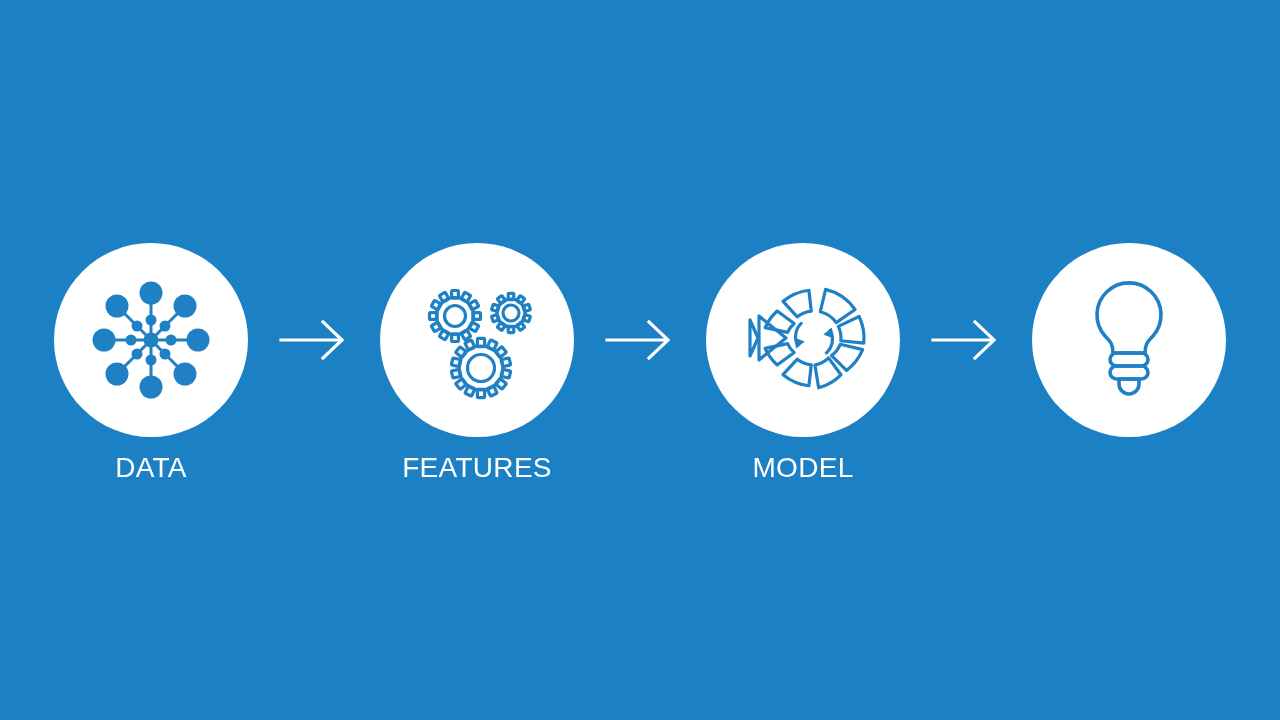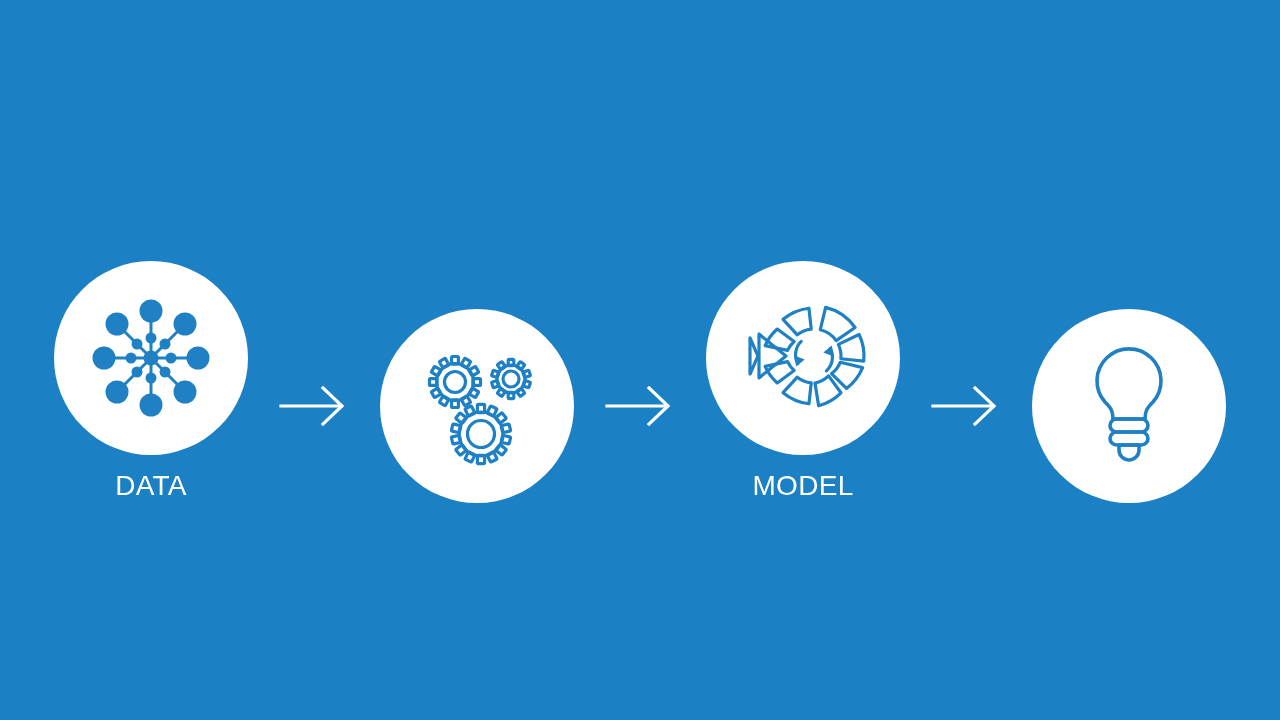--- a/index.html
+++ b/index.html
@@ -19,21 +19,21 @@
     background: #1b80c4;
   }
   .flow {
     position: absolute;
     left: 0;
     top: 243px;
     width: 1280px;
     height: 260px;
     display: flex;
     flex-direction: row;
-    align-items: flex-end;
+    align-items: flex-start;
     justify-content: center;
   }
   .step {
     width: 196px;
     display: flex;
     flex-direction: column;
     align-items: center;
   }
   .disc {
     width: 194px;
@@ -190,20 +190,21 @@
                 <rect x="-3.6" y="-29.6" width="7.2" height="8.2" rx="1" transform="rotate(231.4)"></rect>
                 <rect x="-3.6" y="-29.6" width="7.2" height="8.2" rx="1" transform="rotate(257.1)"></rect>
                 <rect x="-3.6" y="-29.6" width="7.2" height="8.2" rx="1" transform="rotate(282.8)"></rect>
                 <rect x="-3.6" y="-29.6" width="7.2" height="8.2" rx="1" transform="rotate(308.5)"></rect>
                 <rect x="-3.6" y="-29.6" width="7.2" height="8.2" rx="1" transform="rotate(334.2)"></rect>
               </g>
             </g>
           </g>
         </svg>
       </div>
+      <div class="step-label">FEATURES</div>
     </div>
 
     <div class="connector">
       <svg width="70" height="40" viewBox="0 0 70 40">
         <g stroke="#ffffff" stroke-width="3.2" fill="none" stroke-linecap="square">
           <line x1="2" y1="20" x2="62" y2="20"></line>
           <polyline points="44,2 63,20 44,38"></polyline>
         </g>
       </svg>
     </div>

